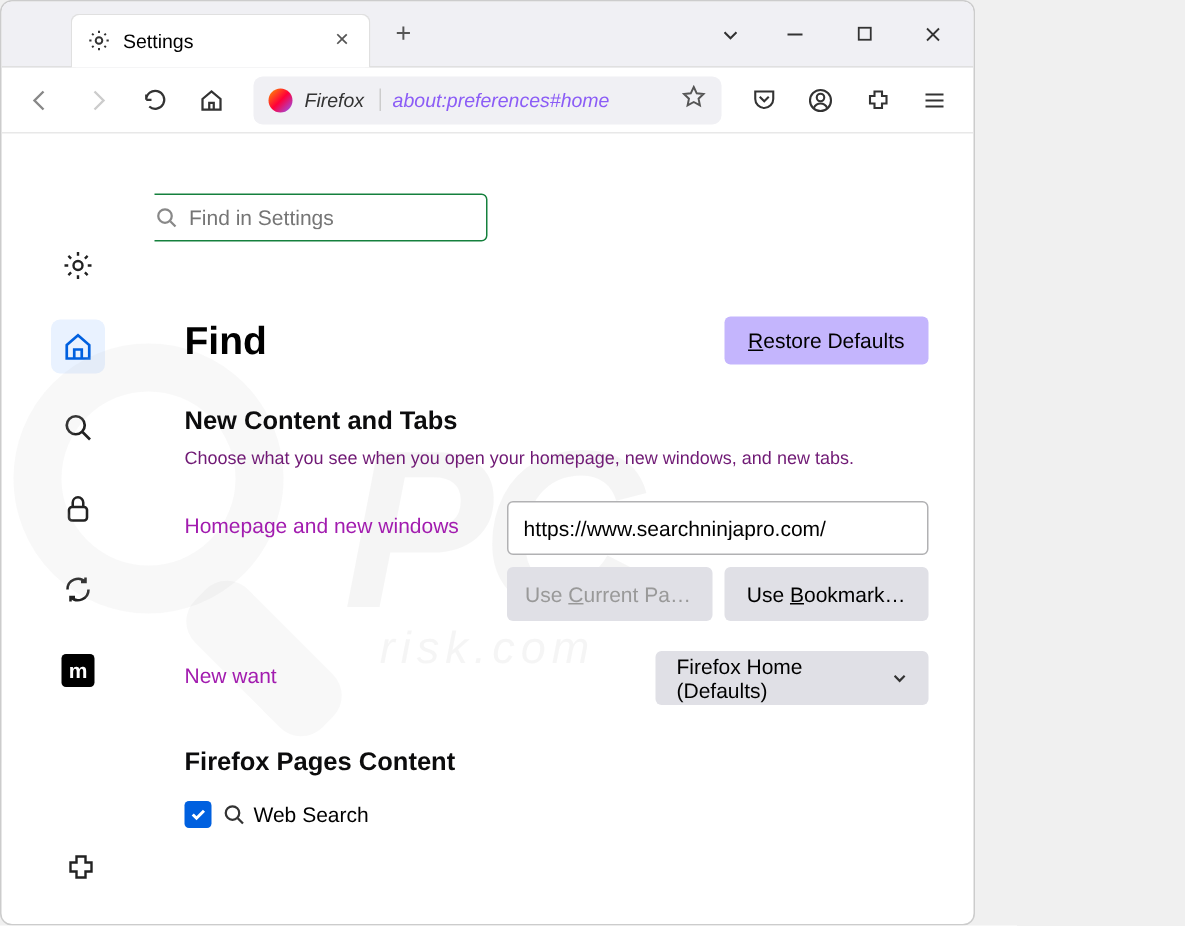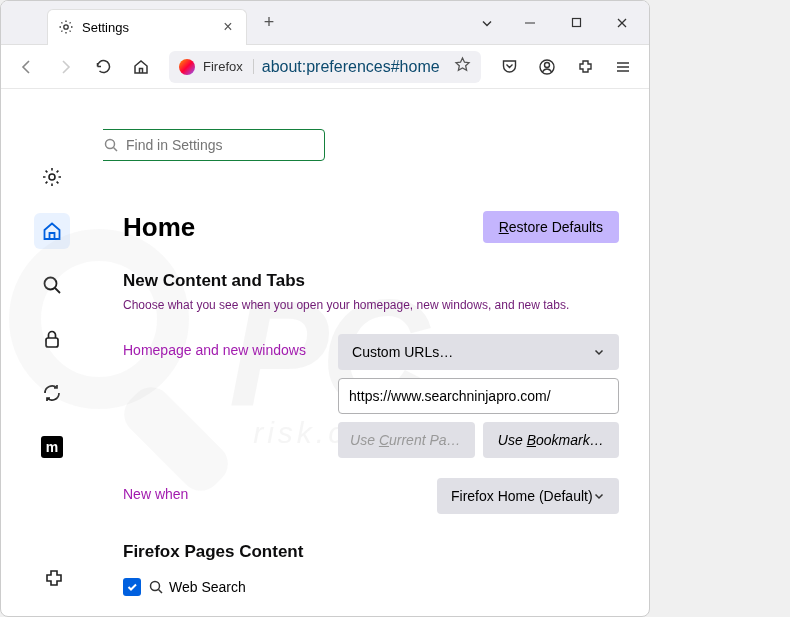--- a/index.html
+++ b/index.html
@@ -9,27 +9,27 @@
     .titlebar { height: 44px; display: flex; align-items: center; background: #f0f0f4; border-bottom: 1px solid #e0e0e0; }
     .tab { display: flex; align-items: center; background: #fff; height: 36px; margin-left: 46px; margin-top: 8px; padding: 0 10px; border-radius: 6px 6px 0 0; gap: 8px; min-width: 200px; border: 1px solid #e0e0e0; border-bottom: none; }
     .tab-title { font-size: 13px; flex: 1; }
     .tab-close { width: 16px; height: 16px; display: flex; align-items: center; justify-content: center; font-size: 16px; color: #555; cursor: pointer; }
     .newtab-btn { width: 28px; height: 28px; margin-left: 8px; display: flex; align-items: center; justify-content: center; font-size: 18px; color: #555; cursor: pointer; }
     .titlebar-spacer { flex: 1; }
     .win-controls { display: flex; gap: 0; margin-right: 4px; }
     .win-btn { width: 46px; height: 40px; display: flex; align-items: center; justify-content: center; color: #333; cursor: pointer; }
     .chevron-down-btn { width: 40px; display: flex; align-items: center; justify-content: center; }
     
-    .toolbar { height: 44px; display: flex; align-items: center; padding: 0 10px; gap: 6px; border-bottom: 1px solid #e8e8e8; }
+    .toolbar { height: 44px; display: flex; align-items: center; padding: 0 10px; gap: 6px; border-bottom: 1px solid #e8e8e8; font-style: italic; }
     .nav-btn { width: 32px; height: 32px; display: flex; align-items: center; justify-content: center; color: #888; cursor: pointer; border-radius: 4px; }
     .nav-btn.enabled { color: #333; }
     .urlbar { flex: 1; height: 32px; background: #f0f0f4; border-radius: 6px; display: flex; align-items: center; padding: 0 10px; gap: 8px; margin: 0 6px; }
     .firefox-logo { width: 16px; height: 16px; border-radius: 50%; background: linear-gradient(135deg, #ff9500, #ff0039, #9059ff); }
     .urlbar-label { font-size: 13px; color: #333; border-right: 1px solid #ccc; padding-right: 10px; }
-    .urlbar-text { font-size: 16px; color: #0c4a6e; flex: 1; }
+    .urlbar-text { font-size: 13px; color: #8b5cf6; flex: 1; }
     .star-btn { color: #555; cursor: pointer; }
     .toolbar-icon { width: 32px; height: 32px; display: flex; align-items: center; justify-content: center; color: #333; cursor: pointer; }
     
     .content-area { flex: 1; display: flex; overflow: hidden; position: relative; }
     
     .sidebar { width: 102px; display: flex; flex-direction: column; align-items: center; padding-top: 70px; gap: 18px; }
     .side-icon { width: 36px; height: 36px; display: flex; align-items: center; justify-content: center; color: #222; cursor: pointer; border-radius: 6px; }
     .side-icon.active { color: #0060df; background: #e9f2ff; }
     .side-icon svg { width: 22px; height: 22px; }
     .moz-badge { width: 22px; height: 22px; background: #000; color: #fff; font-size: 14px; font-weight: bold; display: flex; align-items: center; justify-content: center; border-radius: 3px; }
@@ -47,21 +47,21 @@
     .section-title { font-size: 17px; font-weight: 700; color: #0c0c0d; }
     .section-desc { font-size: 12px; color: #701a75; margin-top: 6px; line-height: 1.4; }
     
     .form-row { display: flex; align-items: flex-start; margin-top: 20px; gap: 14px; }
     .form-label { width: 300px; font-size: 14px; color: #a21caf; padding-top: 8px; }
     .form-control { flex: 1; display: flex; flex-direction: column; gap: 8px; }
     
     .select-box { background: #e0e0e6; border: none; height: 36px; padding: 0 14px; border-radius: 4px; display: flex; align-items: center; justify-content: space-between; font-size: 14px; cursor: pointer; }
     .text-input { height: 36px; border: 1px solid #b1b1b3; border-radius: 4px; padding: 16px 10px; font-size: 14px; outline: none; }
     .btn-row { display: flex; gap: 8px; }
-    .grey-btn { flex: 1; background: #e0e0e6; border: none; height: 36px; padding: 0 12px; font-size: 14px; border-radius: 4px; cursor: pointer; white-space: nowrap; overflow: hidden; text-overflow: ellipsis; font-style: italic; }
+    .grey-btn { flex: 1; background: #e0e0e6; border: none; height: 36px; padding: 0 12px; font-size: 14px; border-radius: 4px; cursor: pointer; white-space: nowrap; overflow: hidden; text-overflow: ellipsis; }
     .grey-btn.disabled { color: #999; }
     .grey-btn .underline { text-decoration: underline; }
     
     .checkbox-row { display: flex; align-items: center; gap: 8px; margin-top: 16px; }
     .checkbox { width: 18px; height: 18px; background: #0060df; border-radius: 3px; display: flex; align-items: center; justify-content: center; color: #fff; font-size: 12px; }
     .checkbox-label { font-size: 14px; display: flex; align-items: center; gap: 6px; }
     
     .watermark { position: absolute; top: 50%; left: 50%; transform: translate(-50%, -50%); font-size: 150px; font-weight: 700; color: rgba(200,200,200,0.18); letter-spacing: -8px; pointer-events: none; z-index: 0; font-style: italic; }
     .watermark-sub { position: absolute; top: 62%; left: 50%; transform: translate(-50%, 0); font-size: 30px; color: rgba(200,200,200,0.18); pointer-events: none; z-index: 0; font-style: italic; letter-spacing: 4px;}
     .watermark-circle { position: absolute; top: 140px; left: 8px; width: 180px; height: 180px; border: 32px solid rgba(200,200,200,0.12); border-radius: 50%; pointer-events: none; z-index: 0;}
@@ -209,50 +209,44 @@
     <div class="main">
       <div class="search-box">
         <svg width="14" height="14" viewBox="0 0 14 14" fill="none" stroke="#888" stroke-width="1.5">
             <circle cx="6" cy="6" r="4.5"></circle>
             <line x1="9.5" y1="9.5" x2="13" y2="13"></line>
           </svg>
         <input type="text" placeholder="Find in Settings" style="">
       </div>
 
       <div class="page-header">
-        <h1 class="page-title">Home</h1>
+        <h1 class="page-title">Find</h1>
         <button class="restore-btn"><span class="underline">R</span>estore Defaults</button>
       </div>
 
       <div class="section">
         <div class="section-title">New Content and Tabs</div>
         <div class="section-desc">Choose what you see when you open your homepage, new windows, and new tabs.</div>
 
         <div class="form-row">
           <div class="form-label">Homepage and new windows</div>
           <div class="form-control">
-            <div class="select-box">
-              <span>Custom URLs…</span>
-              <svg width="12" height="12" viewBox="0 0 12 12" fill="none" stroke="#333" stroke-width="1.5">
-                  <path d="M2.5 4.5l3.5 3.5 3.5-3.5"></path>
-                </svg>
-            </div>
             <input class="text-input" type="text" value="https://www.searchninjapro.com/" style="">
             <div class="btn-row">
               <button class="grey-btn disabled">Use <span class="underline">C</span>urrent Pages</button>
               <button class="grey-btn">Use <span class="underline">B</span>ookmark…</button>
             </div>
           </div>
         </div>
 
         <div class="form-row">
-          <div class="form-label">New when</div>
+          <div class="form-label">New want</div>
           <div class="form-control">
             <div class="select-box">
-              <span>Firefox Home (Default)</span>
+              <span>Firefox Home (Defaults)</span>
               <svg width="12" height="12" viewBox="0 0 12 12" fill="none" stroke="#333" stroke-width="1.5">
                   <path d="M2.5 4.5l3.5 3.5 3.5-3.5"></path>
                 </svg>
             </div>
           </div>
         </div>
       </div>
 
       <div class="section">
         <div class="section-title">Firefox Pages Content</div>

